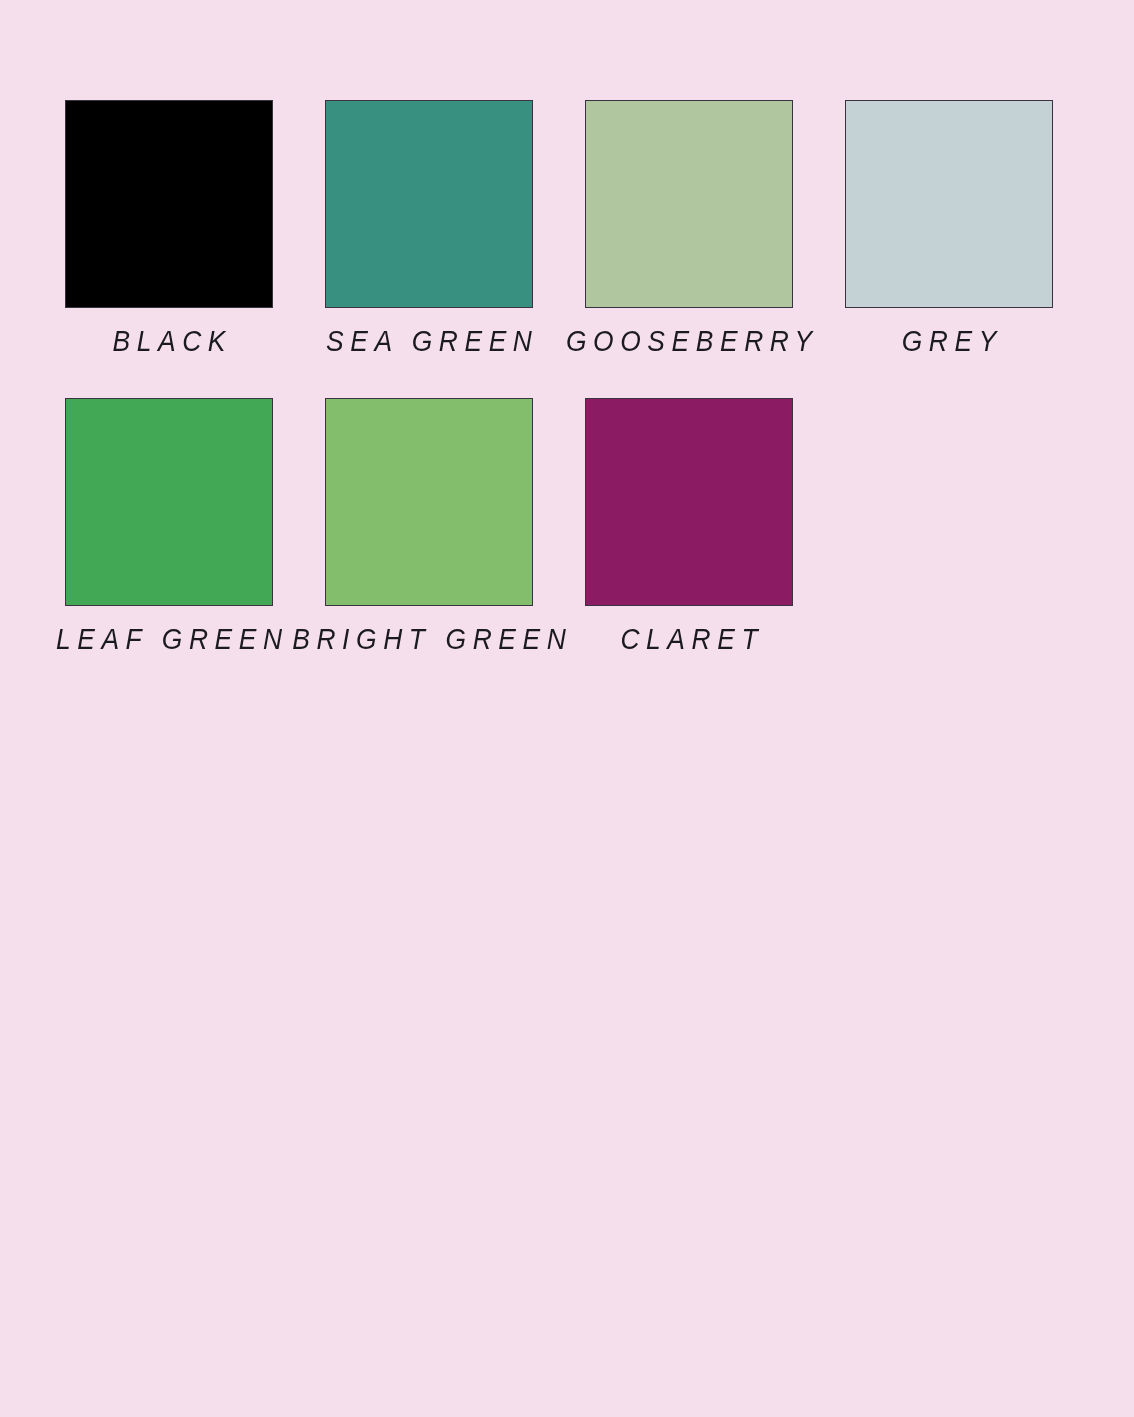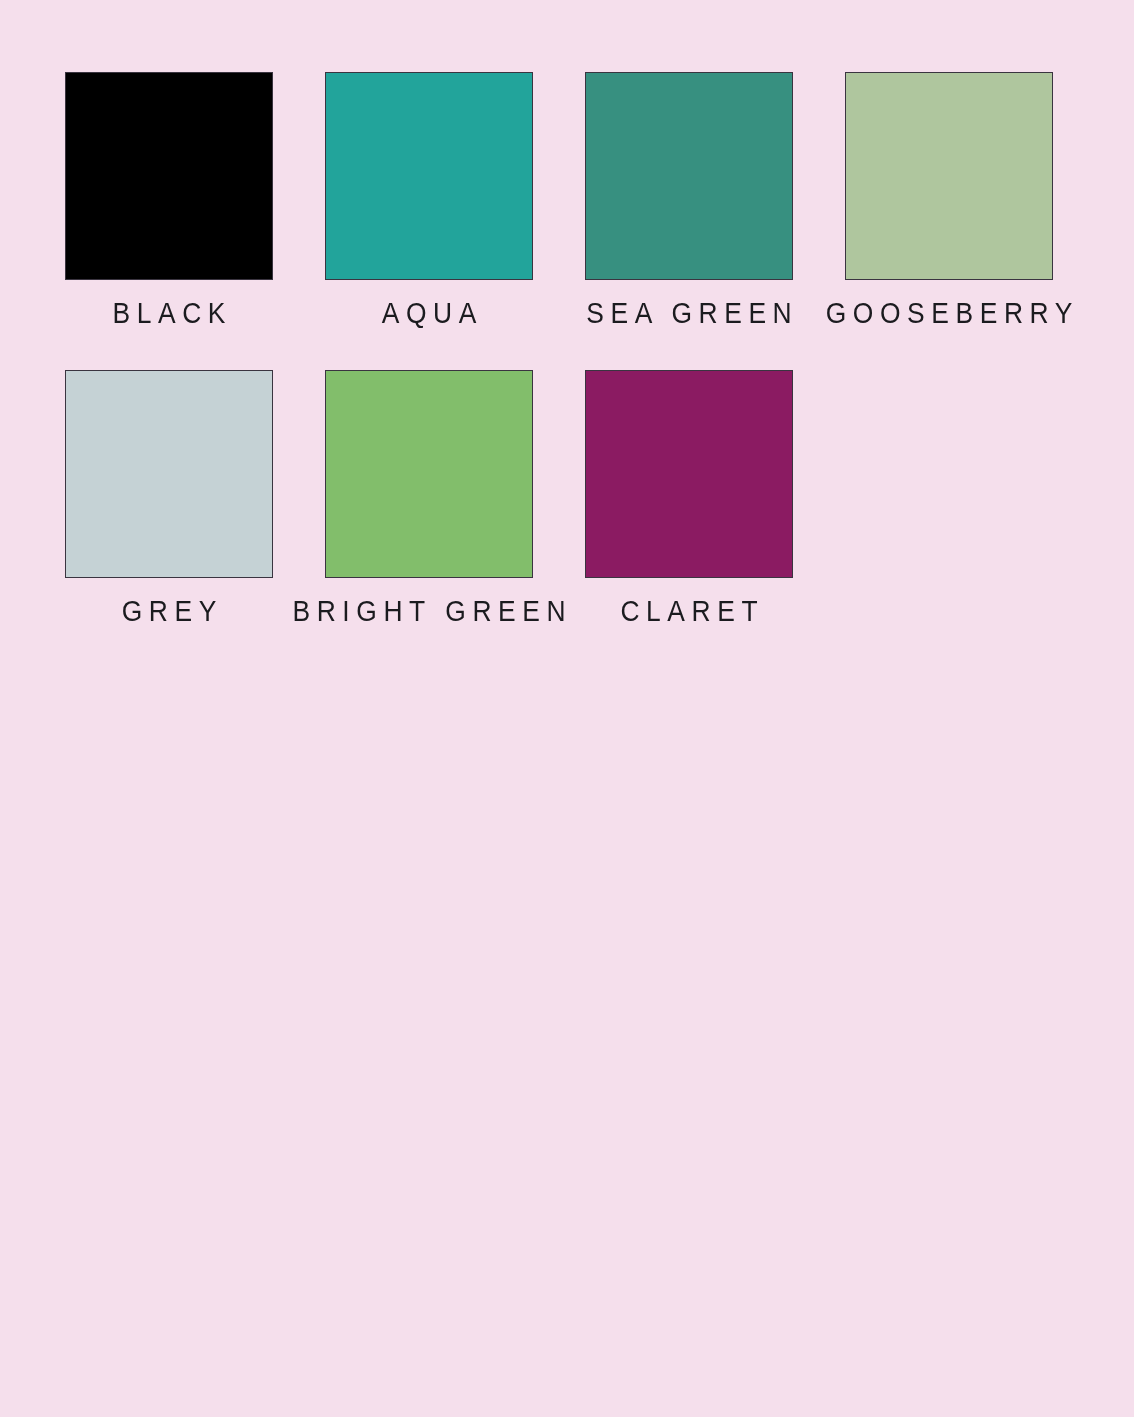--- a/index.html
+++ b/index.html
@@ -13,21 +13,22 @@
     background: #f5dfec;
     font-family: "Liberation Sans", sans-serif;
     overflow: hidden;
   }
 
   #swatch-board {
     position: relative;
     width: 1134px;
     height: 1417px;
     box-sizing: border-box;
-    padding: 72px 65px 0 65px;
+    padding: 100px 65px 0 65px;
+    font-style: italic;
   }
 
   .swatch-grid {
     display: grid;
     grid-template-columns: repeat(4, 208px);
     grid-template-rows: repeat(4, 208px);
     column-gap: 52px;
     row-gap: 90px;
   }
 
@@ -67,41 +68,41 @@
   <div class="swatch-grid">
 
     <div class="swatch-cell">
       <div class="swatch-chip" style="background-color: rgb(0, 0, 0); border-color: rgb(58, 52, 64);"></div>
       <div class="swatch-label" style="color: rgb(27, 27, 31);">BLACK</div>
     </div>
 
 
 
 
-    <div class="swatch-cell">
-      <div class="swatch-chip" style="background-color: rgb(34, 164, 155); border-color: rgb(58, 52, 64);"></div>
-      <div class="swatch-label" style="color: rgb(27, 27, 31);">AQUA</div>
-    </div>
 
     <div class="swatch-cell">
       <div class="swatch-chip" style="background-color: rgb(55, 144, 128); border-color: rgb(58, 52, 64);"></div>
       <div class="swatch-label" style="color: rgb(27, 27, 31);">SEA GREEN</div>
     </div>
 
 
     <div class="swatch-cell">
       <div class="swatch-chip" style="background-color: rgb(175, 198, 158); border-color: rgb(58, 52, 64);"></div>
       <div class="swatch-label" style="color: rgb(27, 27, 31);">GOOSEBERRY</div>
     </div>
 
     <div class="swatch-cell">
       <div class="swatch-chip" style="background-color: rgb(197, 210, 213); border-color: rgb(58, 52, 64);"></div>
       <div class="swatch-label" style="color: rgb(27, 27, 31);">GREY</div>
     </div>
 
+    <div class="swatch-cell">
+      <div class="swatch-chip" style="background-color: rgb(67, 168, 85); border-color: rgb(58, 52, 64);"></div>
+      <div class="swatch-label" style="color: rgb(27, 27, 31);">LEAF GREEN</div>
+    </div>
 
 
     <div class="swatch-cell">
       <div class="swatch-chip" style="background-color: rgb(130, 190, 107); border-color: rgb(58, 52, 64);"></div>
       <div class="swatch-label" style="color: rgb(27, 27, 31);">BRIGHT GREEN</div>
     </div>
 
 
 
 

